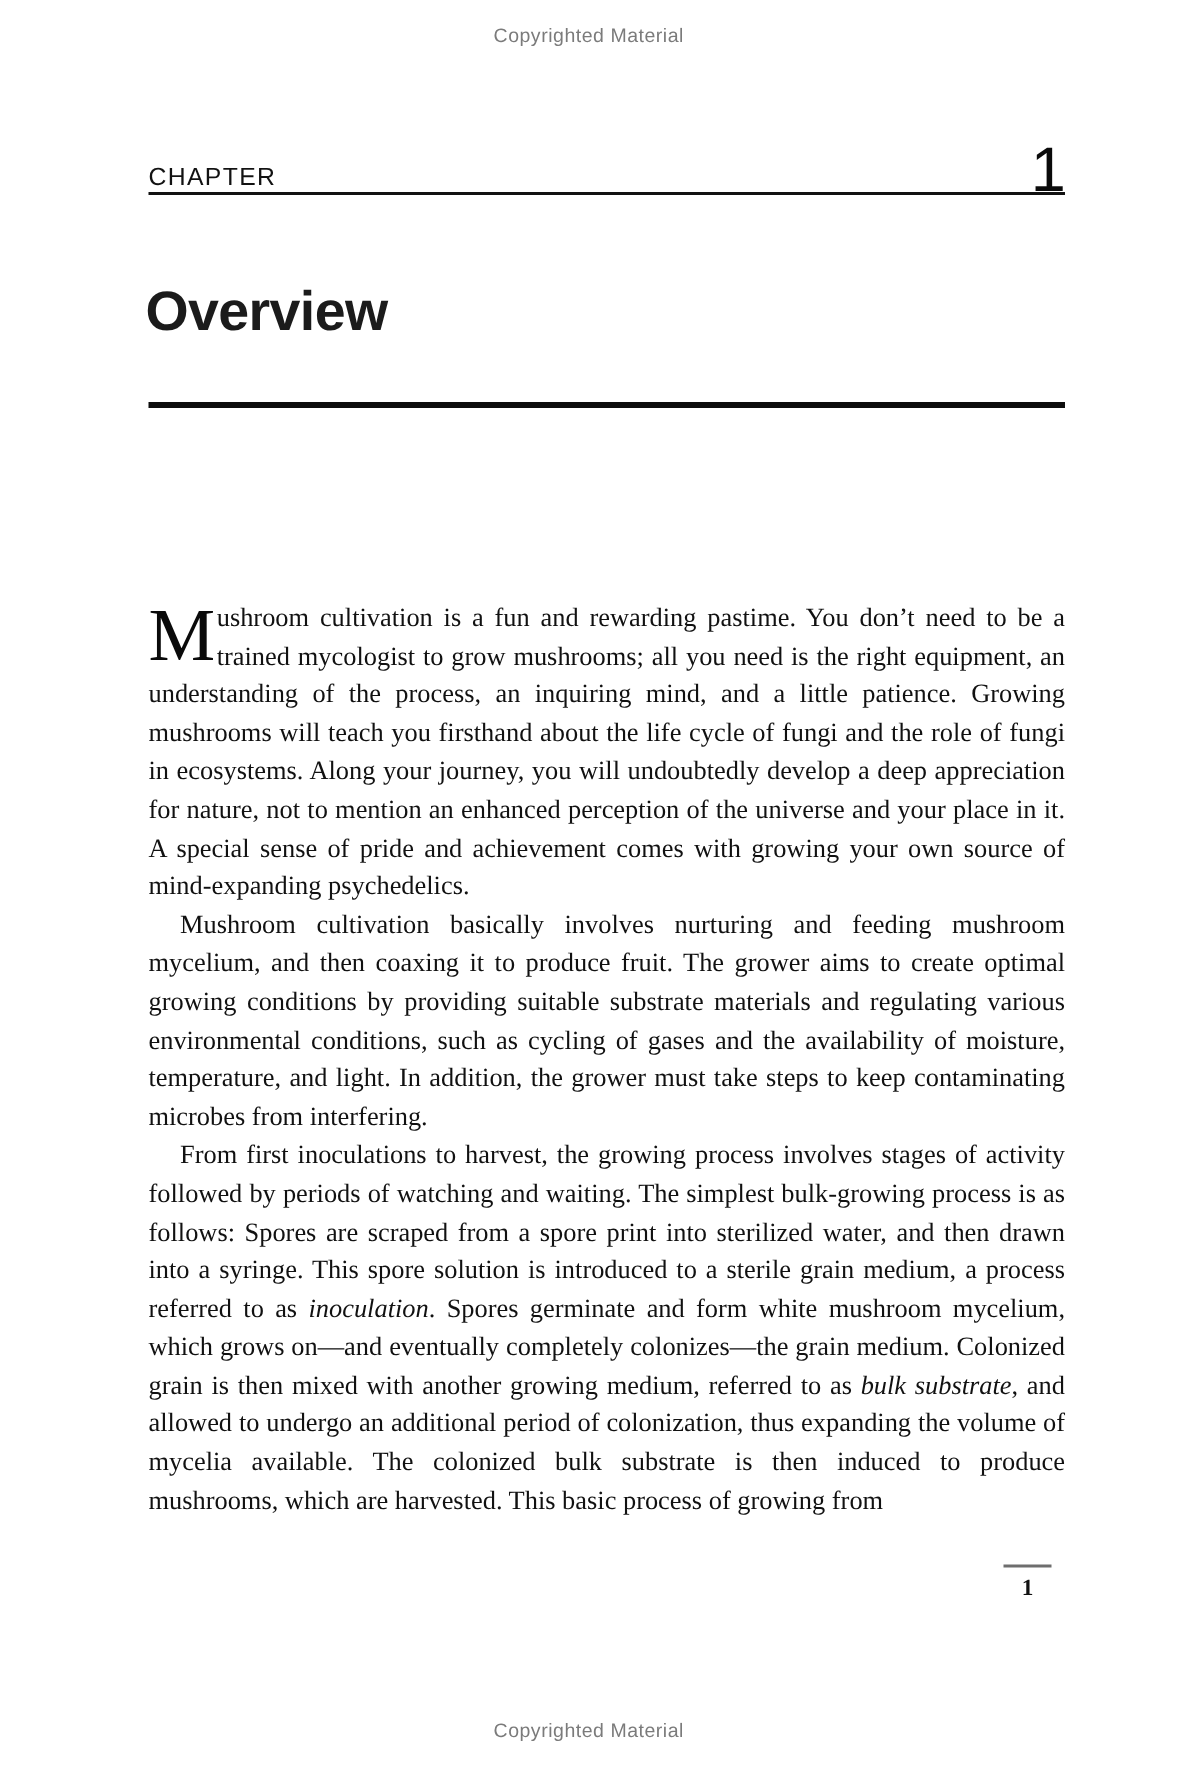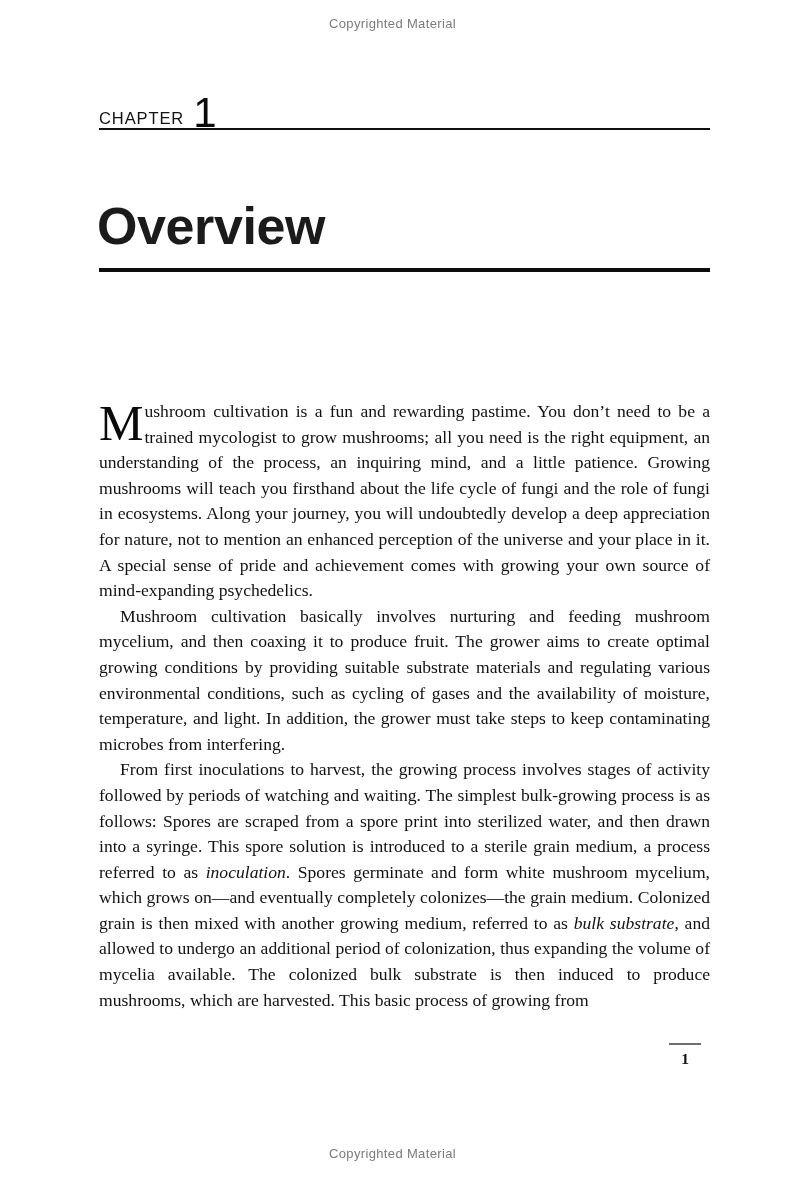--- a/index.html
+++ b/index.html
@@ -41,21 +41,21 @@
 
   
   .chapter-header {
     position: absolute;
     left: 99px;
     top: 74px;
     width: 611px;
     height: 56px;
     display: flex;
     align-items: flex-end;
-    justify-content: flex-start;
+    justify-content: space-between;
   }
   .chapter-word {
     font-family: "Liberation Sans", sans-serif;
     font-size: 16.5px;
     letter-spacing: 0.9px;
     color: #121212;
     line-height: 1;
     padding-bottom: 4px;
   }
   .chapter-number {
@@ -78,21 +78,21 @@
   }
 
   
   .chapter-title {
     position: absolute;
     left: 97px;
     top: 163px;
     width: 611px;
     font-family: "Liberation Sans", sans-serif;
     font-weight: 700;
-    font-size: 52px;
+    font-size: 37px;
     letter-spacing: -0.4px;
     color: #1b1b1b;
     line-height: 1.08;
   }
 
   .rule-thick {
     position: absolute;
     left: 99px;
     top: 268px;
     width: 611px;

